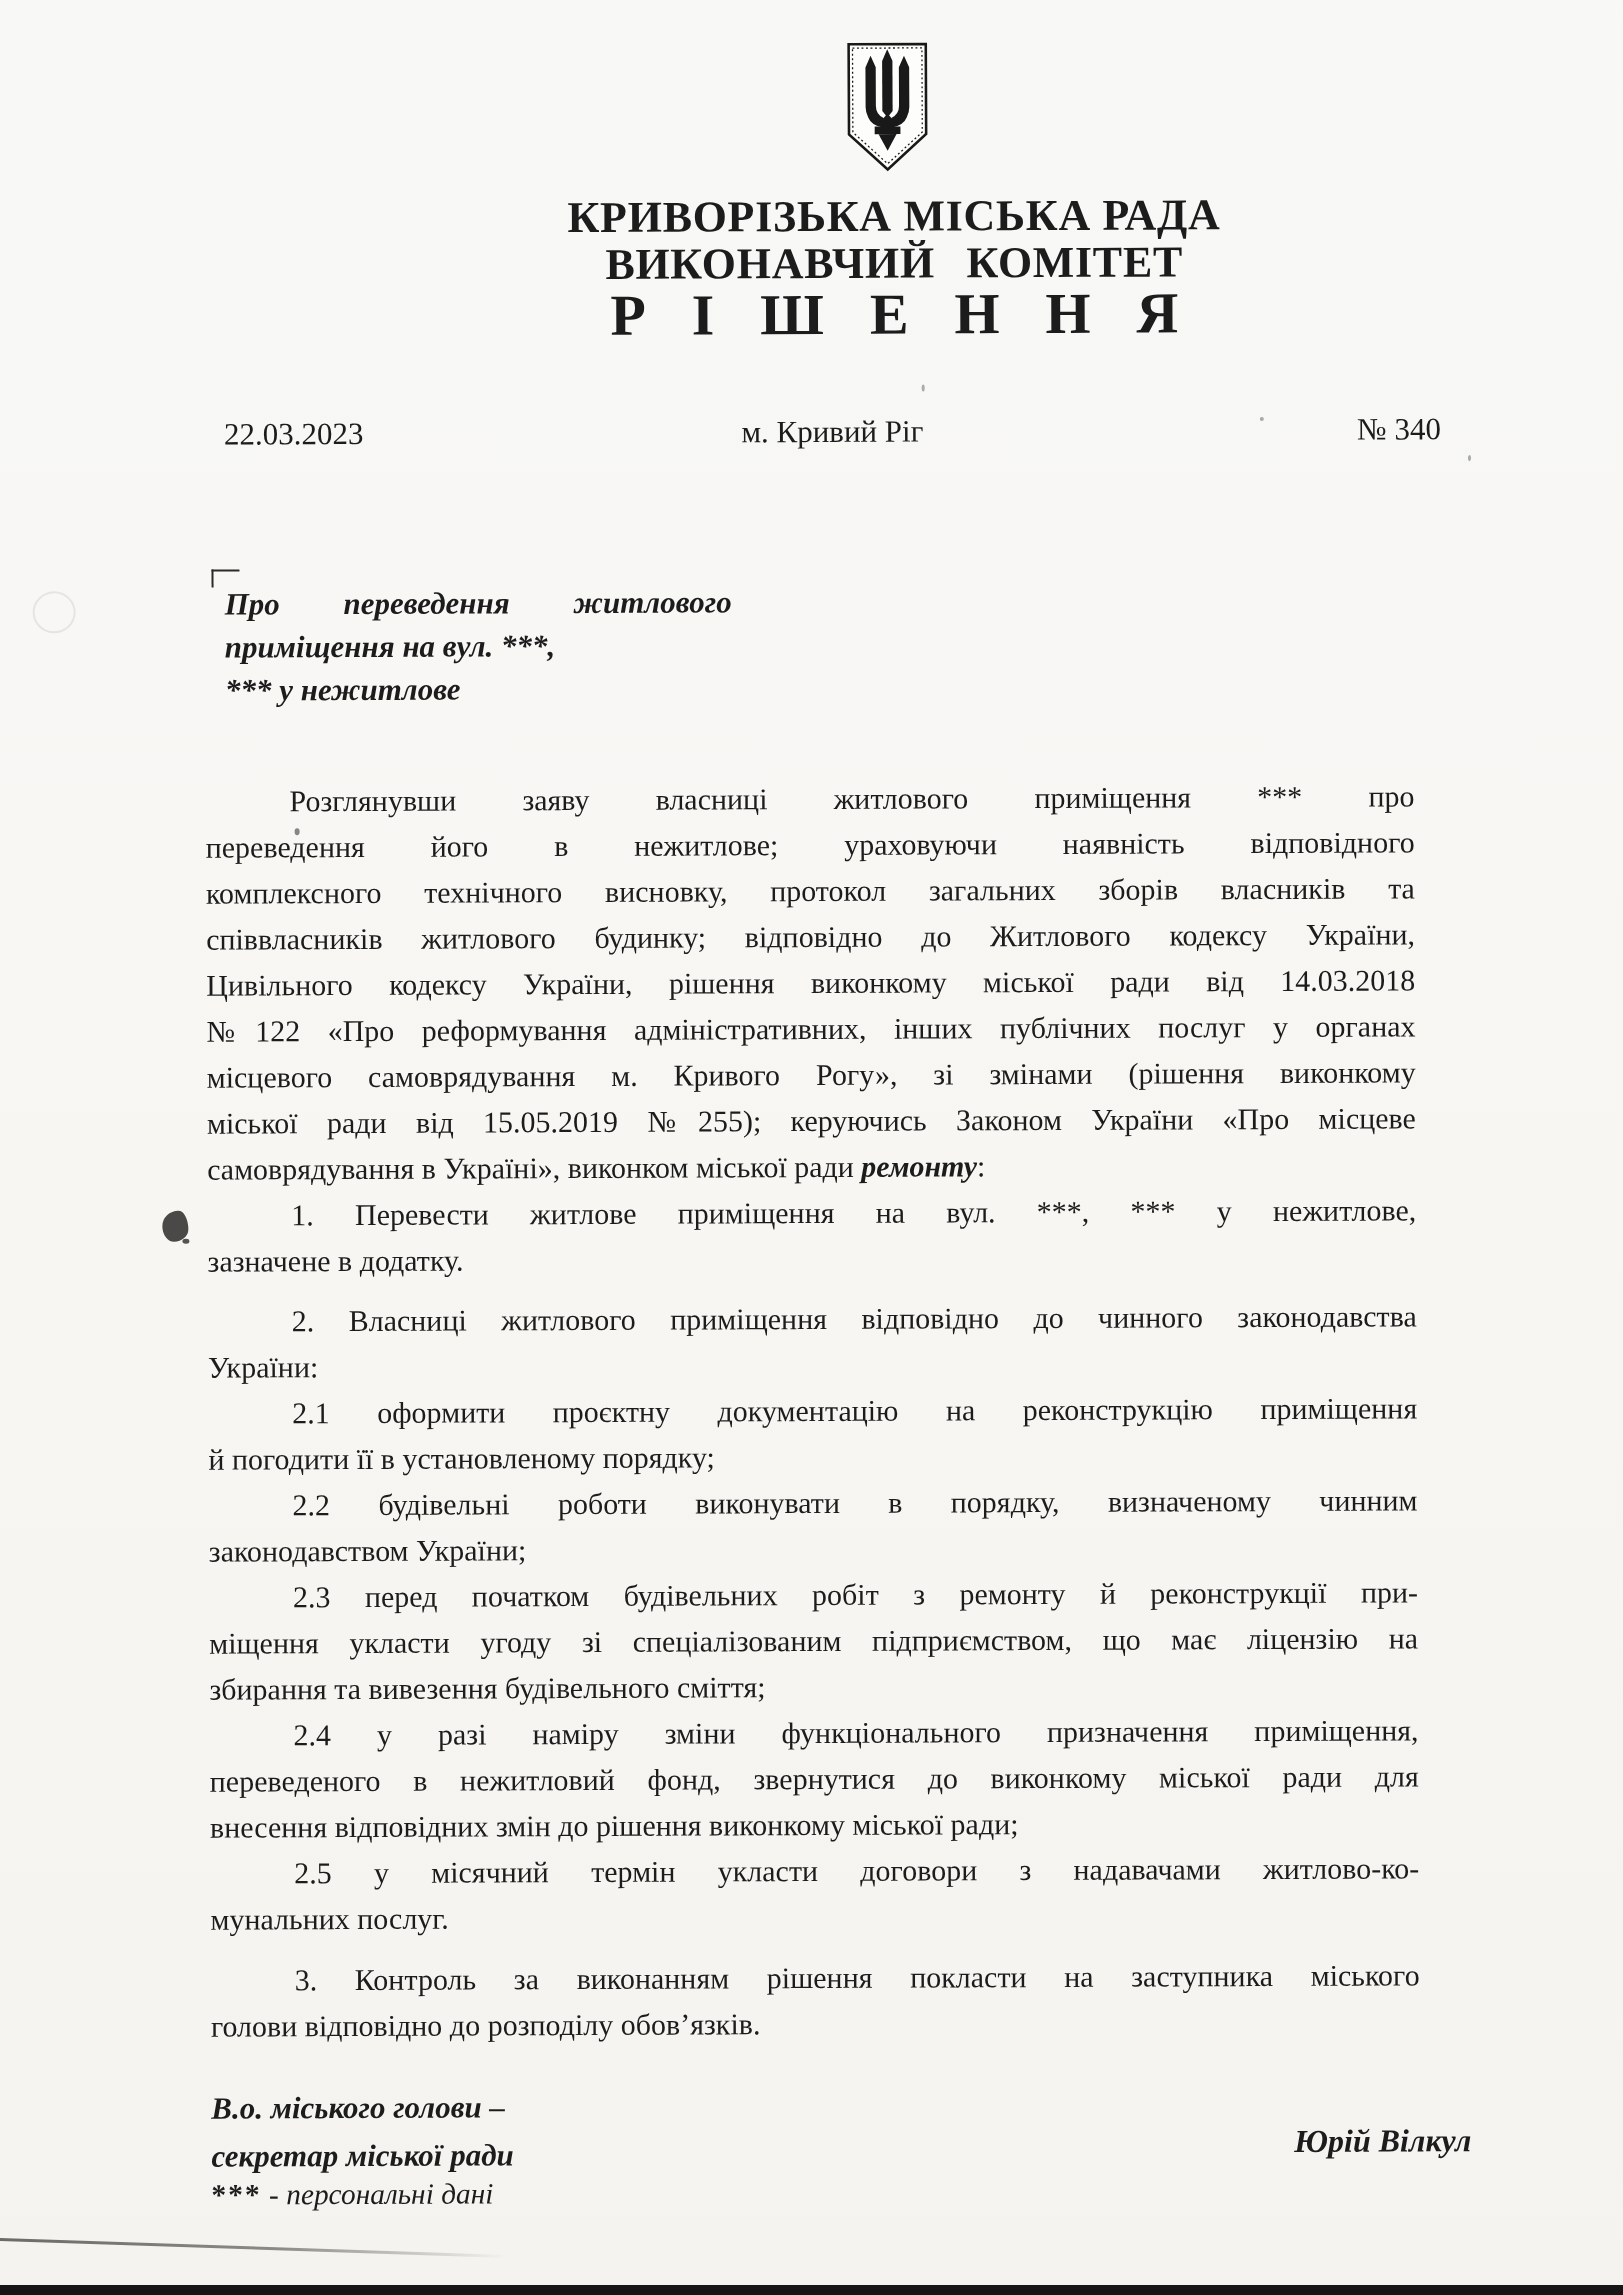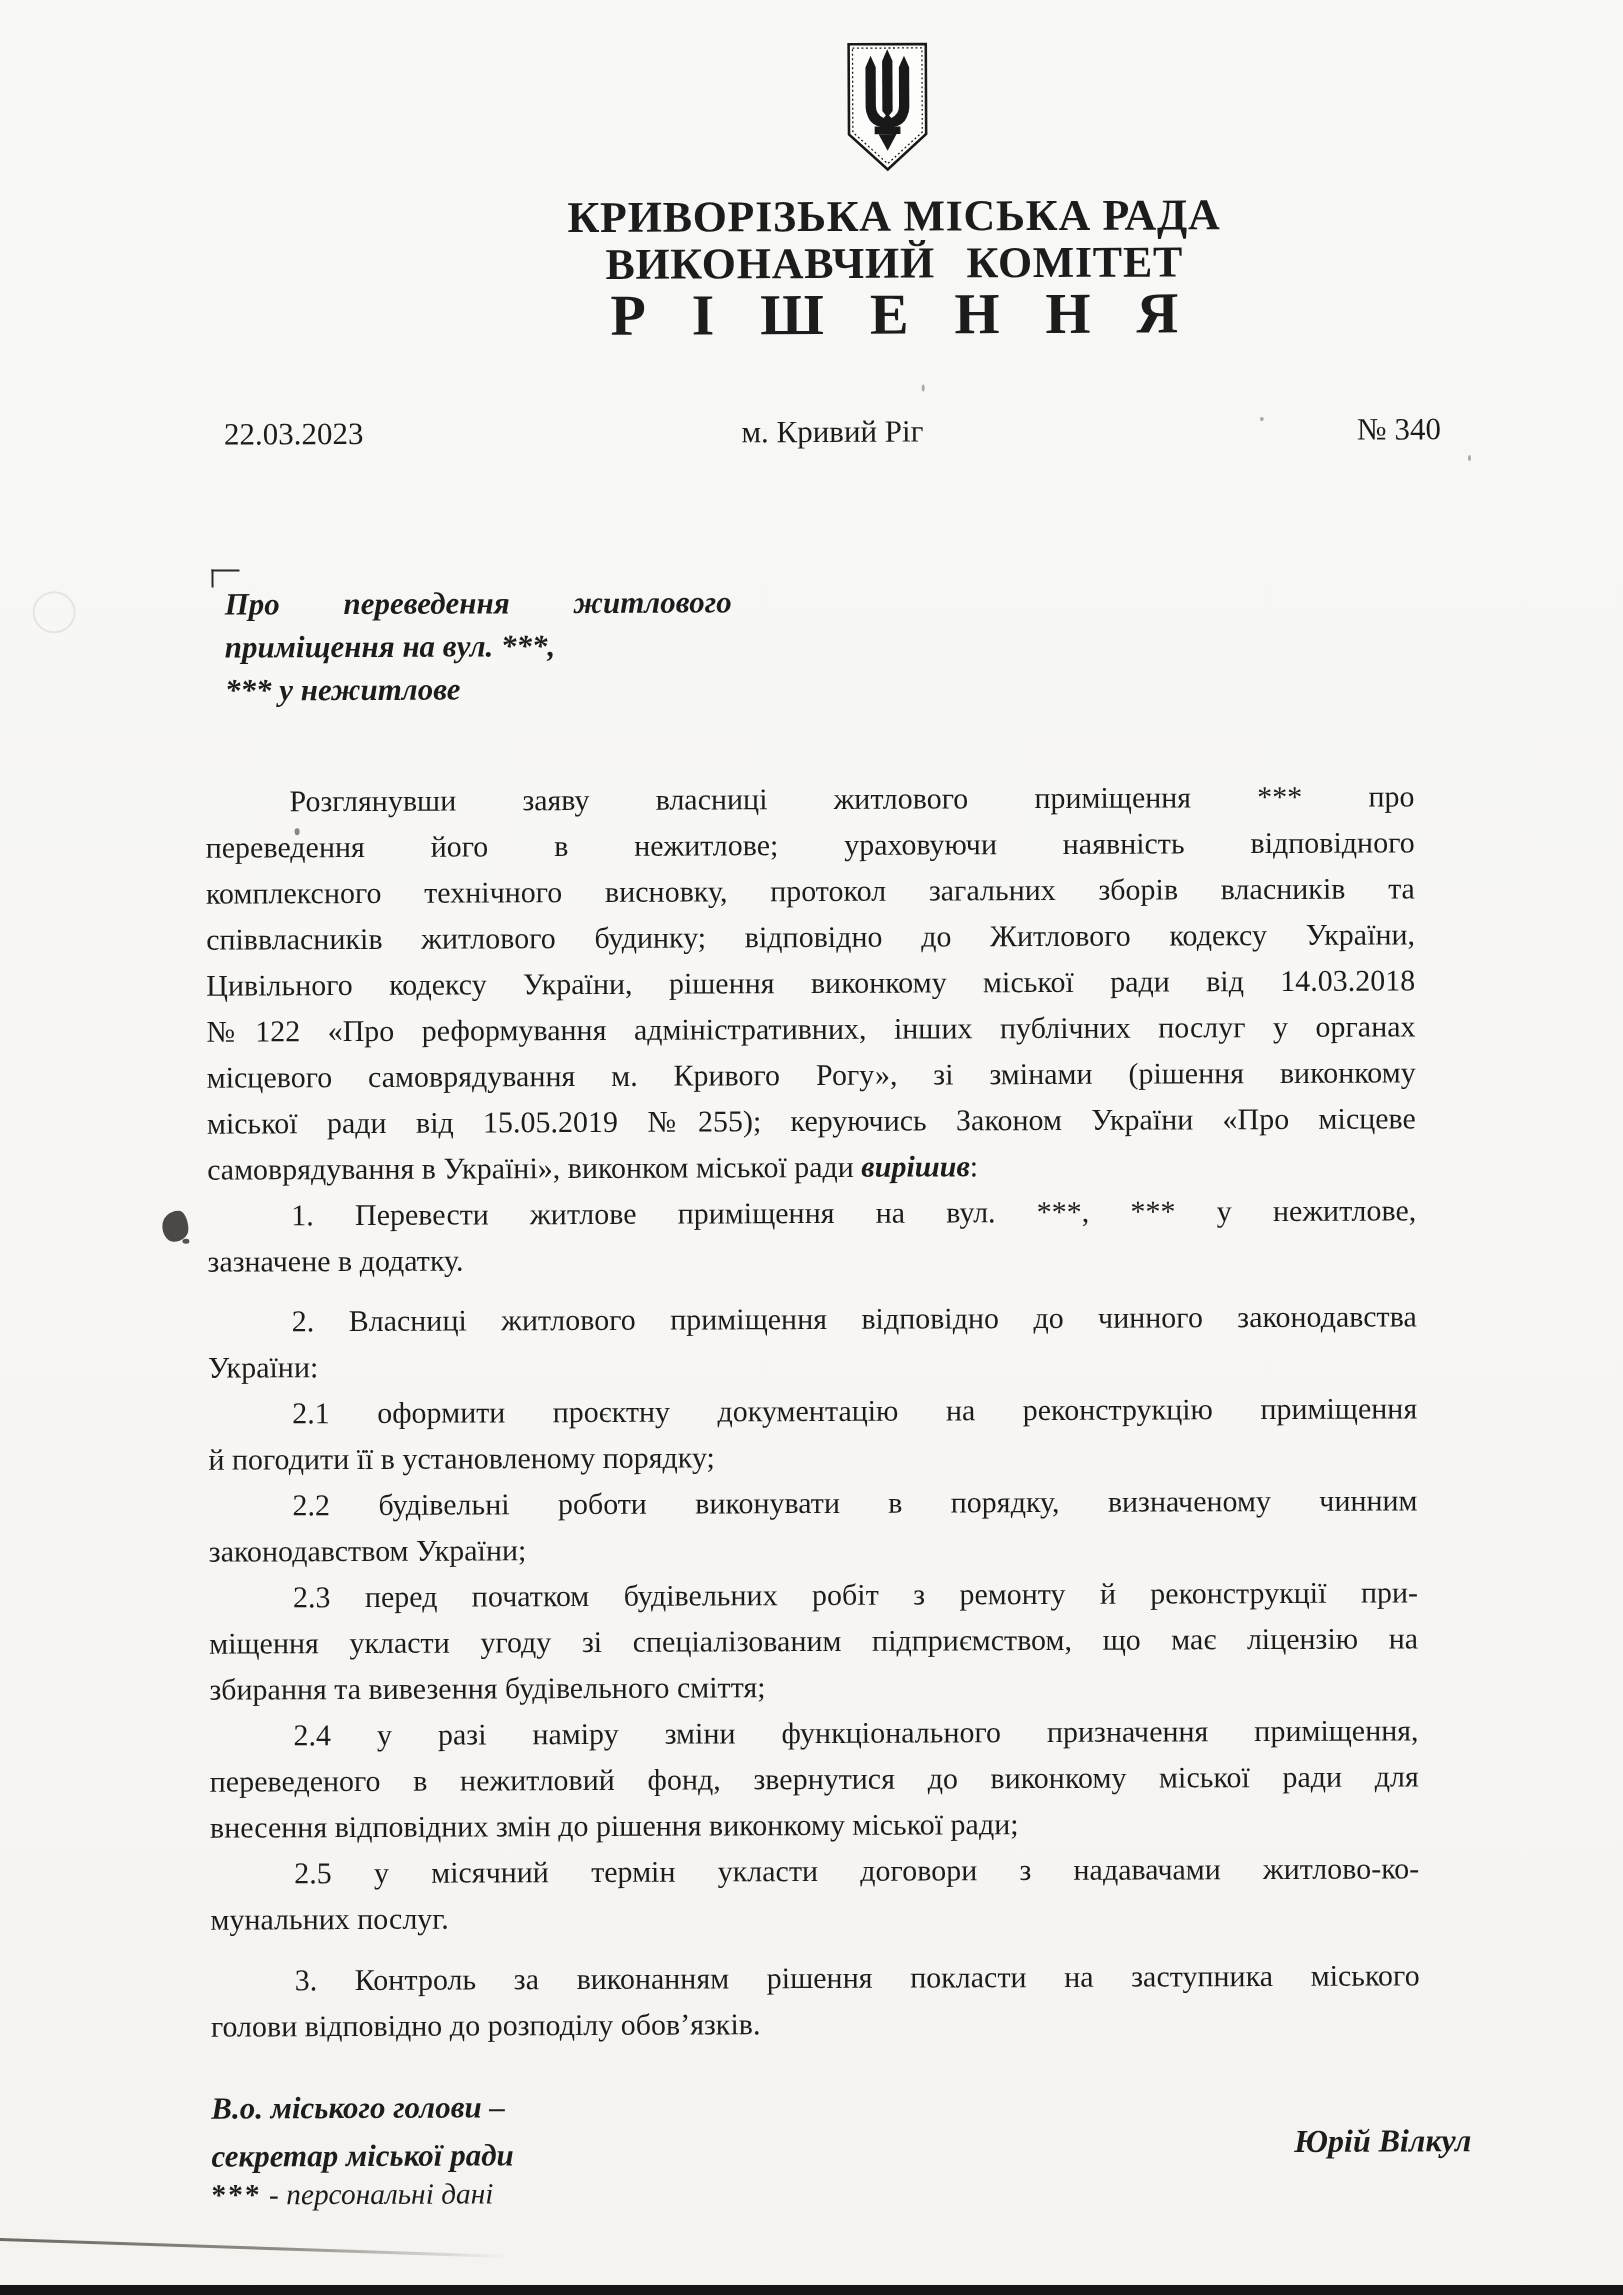--- a/index.html
+++ b/index.html
@@ -111,21 +111,21 @@
 
       <div class="para">
         <div class="ln ind">Розглянувши заяву власниці житлового приміщення *** про</div>
         <div class="ln">переведення його в нежитлове; ураховуючи наявність відповідного</div>
         <div class="ln">комплексного технічного висновку, протокол загальних зборів власників та</div>
         <div class="ln">співвласників житлового будинку; відповідно до Житлового кодексу України,</div>
         <div class="ln">Цивільного кодексу України, рішення виконкому міської ради від 14.03.2018</div>
         <div class="ln">№122 «Про реформування адміністративних, інших публічних послуг у органах</div>
         <div class="ln">місцевого самоврядування м. Кривого Рогу», зі змінами (рішення виконкому</div>
         <div class="ln">міської ради від 15.05.2019 №255); керуючись Законом України «Про місцеве</div>
-        <div class="ln last"><span>самоврядування в Україні», виконком міської ради </span><span class="bi">вирішив</span><span>:</span></div>
+        <div class="ln last"><span>самоврядування в Україні», виконком міської ради </span><span class="bi">ремонту</span><span>:</span></div>
       </div>
 
       <div class="para">
         <div class="ln ind">1. Перевести житлове приміщення на вул. ***, *** у нежитлове,</div>
         <div class="ln last">зазначене в додатку.</div>
       </div>
 
       <div class="para sp">
         <div class="ln ind">2. Власниці житлового приміщення відповідно до чинного законодавства</div>
         <div class="ln last">України:</div>

